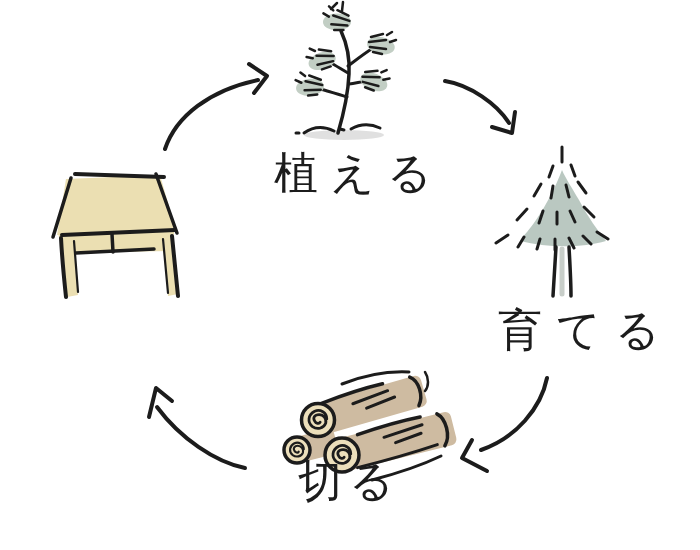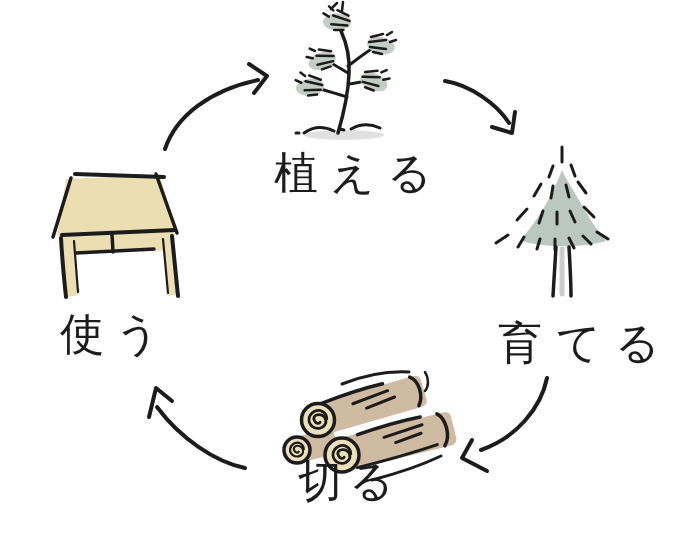--- a/index.html
+++ b/index.html
@@ -17,21 +17,21 @@
   .tan-fill{fill:var(--tan,#cebba1);stroke:none;}
   .creamlog-fill{fill:var(--cream_log,#ecdfbb);}
   .creamtable-fill{fill:var(--cream_table,#ebdfb2);stroke:none;}
   .shadow-fill{fill:var(--shadow,#d8d8d8);stroke:none;opacity:.8;}
   .trunkshadow{stroke:var(--trunk_shadow,#c8cec9);stroke-width:5;fill:none;stroke-linecap:round;}
   .step-label{
     position:absolute;color:var(--ink,#1e1e1e);
     font-size:44px;line-height:1.15;font-weight:400;white-space:nowrap;
   }
   .label-plant{left:274px;top:148px;letter-spacing:12px;}
-  .label-grow{left:498px;top:318px;letter-spacing:14px;}
+  .label-grow{left:498px;top:305px;letter-spacing:14px;}
   .label-cut{left:298px;top:456px;letter-spacing:7px;}
   .label-use{left:60px;top:309px;letter-spacing:11px;}
 </style>
 </head>
 <body>
 
 <div class="diagram">
 
   <svg width="700" height="550" viewBox="0 0 700 550">
     <defs>
@@ -134,15 +134,14 @@
       <path class="ink w4" d="M61,238 C62,258 64,278 66,297"></path>
       <path class="ink w22" d="M74,241 L78,292"></path>
       <path class="ink w4" d="M172,236 C174,256 176,276 178,296"></path>
       <path class="ink w22" d="M163,239 L168,293"></path>
     </g>
   </svg>
 
   <div class="step-label label-plant">植える</div>
   <div class="step-label label-grow">育てる</div>
   <div class="step-label label-cut">切る</div>
-  <div class="step-label label-use">使う</div>
 
 </div>
 
 </body></html>

